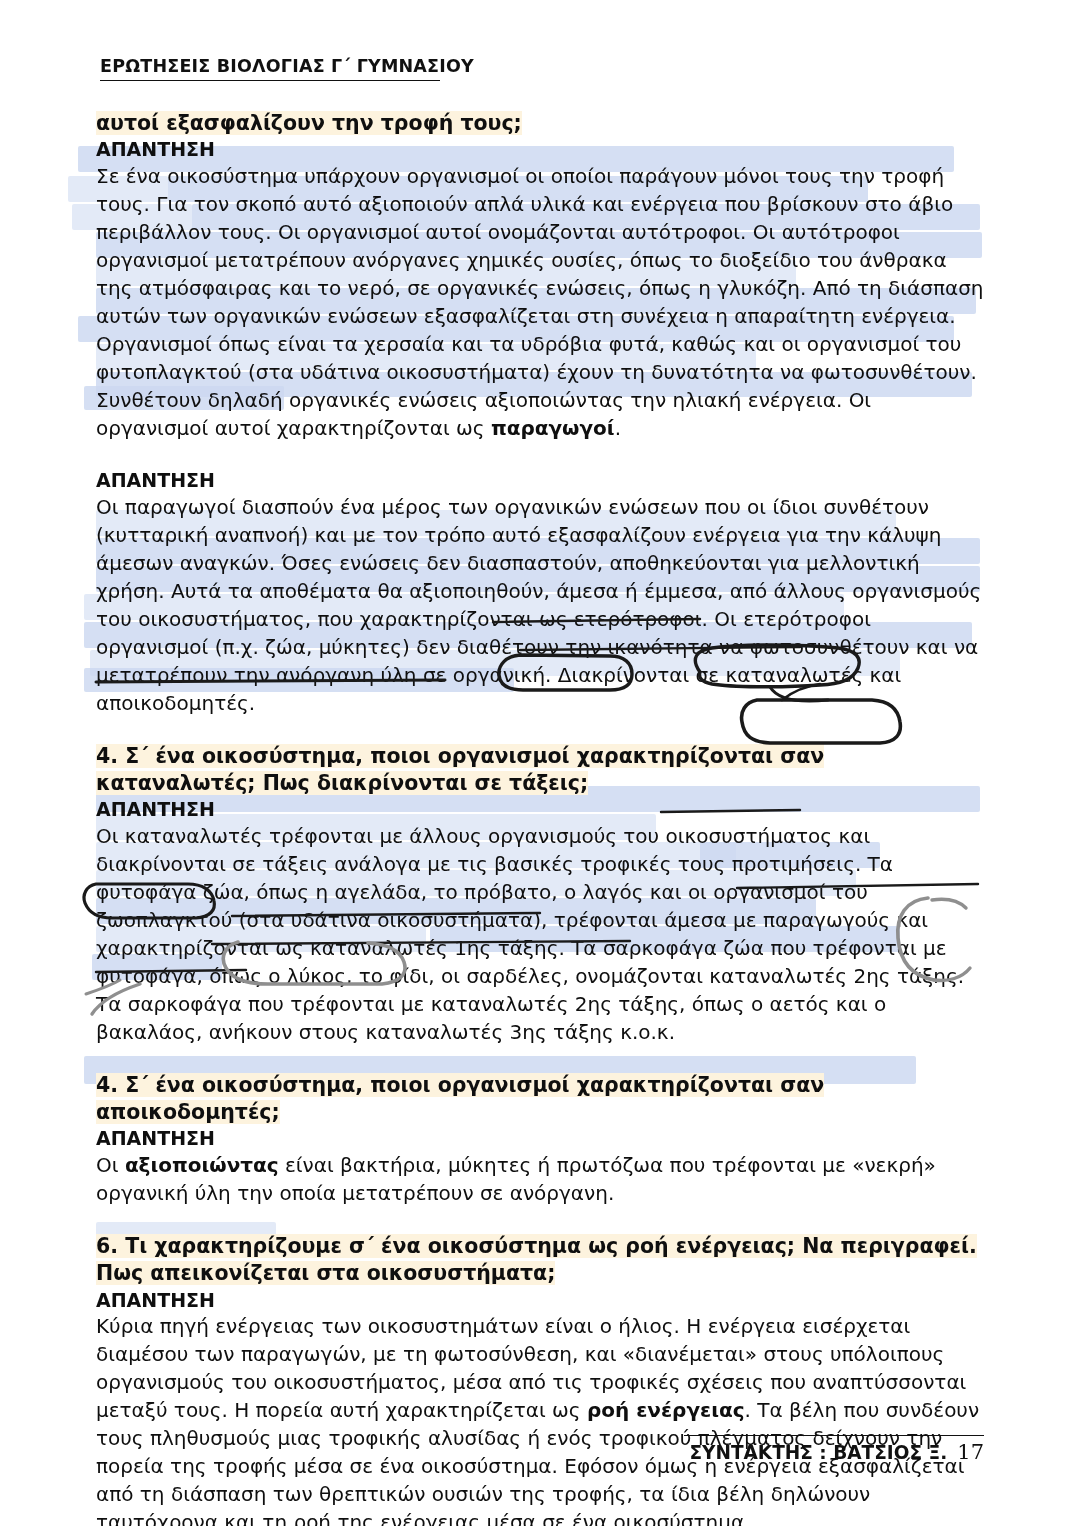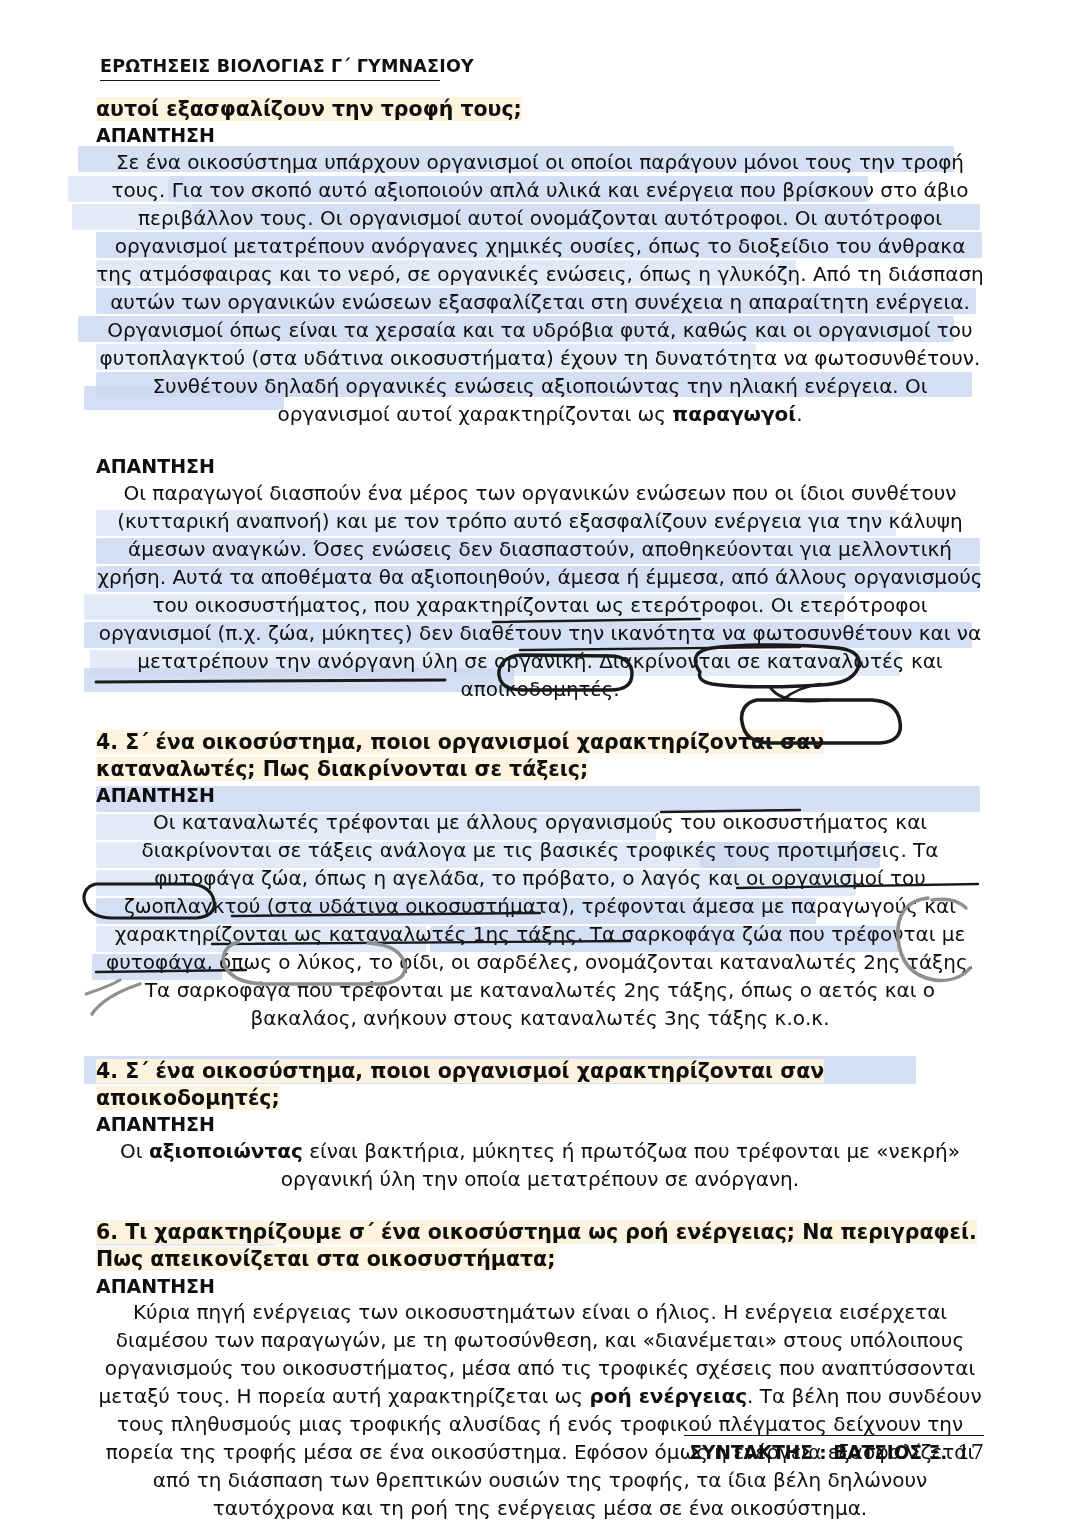--- a/index.html
+++ b/index.html
@@ -69,25 +69,25 @@
     margin: 0;
     line-height: 1.3;
     color: #0f0f0f;
   }
 
   .para {
     font-size: 20px;
     line-height: 1.40;
     margin: 0;
     color: #0f0f0f;
-    text-align: center;
+    text-align: left;
   }
   .para b { font-weight: bold; }
 
-  .blk { margin-bottom: 26px; }
+  .blk { margin-bottom: 26px; margin-top: 14px; }
   .blk-tight { margin-bottom: 0; }
 
   
   .hl-blue {
     position: absolute;
     background: #ccd8f0;
     opacity: 0.82;
     border-radius: 2px;
     pointer-events: none;
     z-index: 0;

